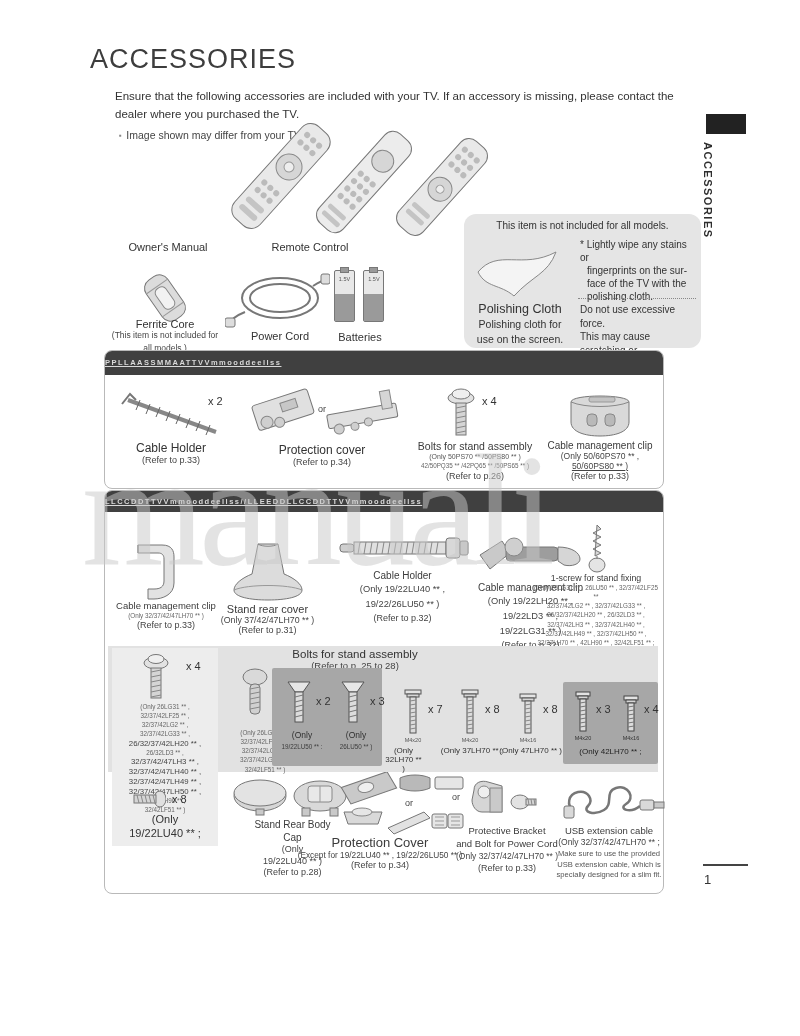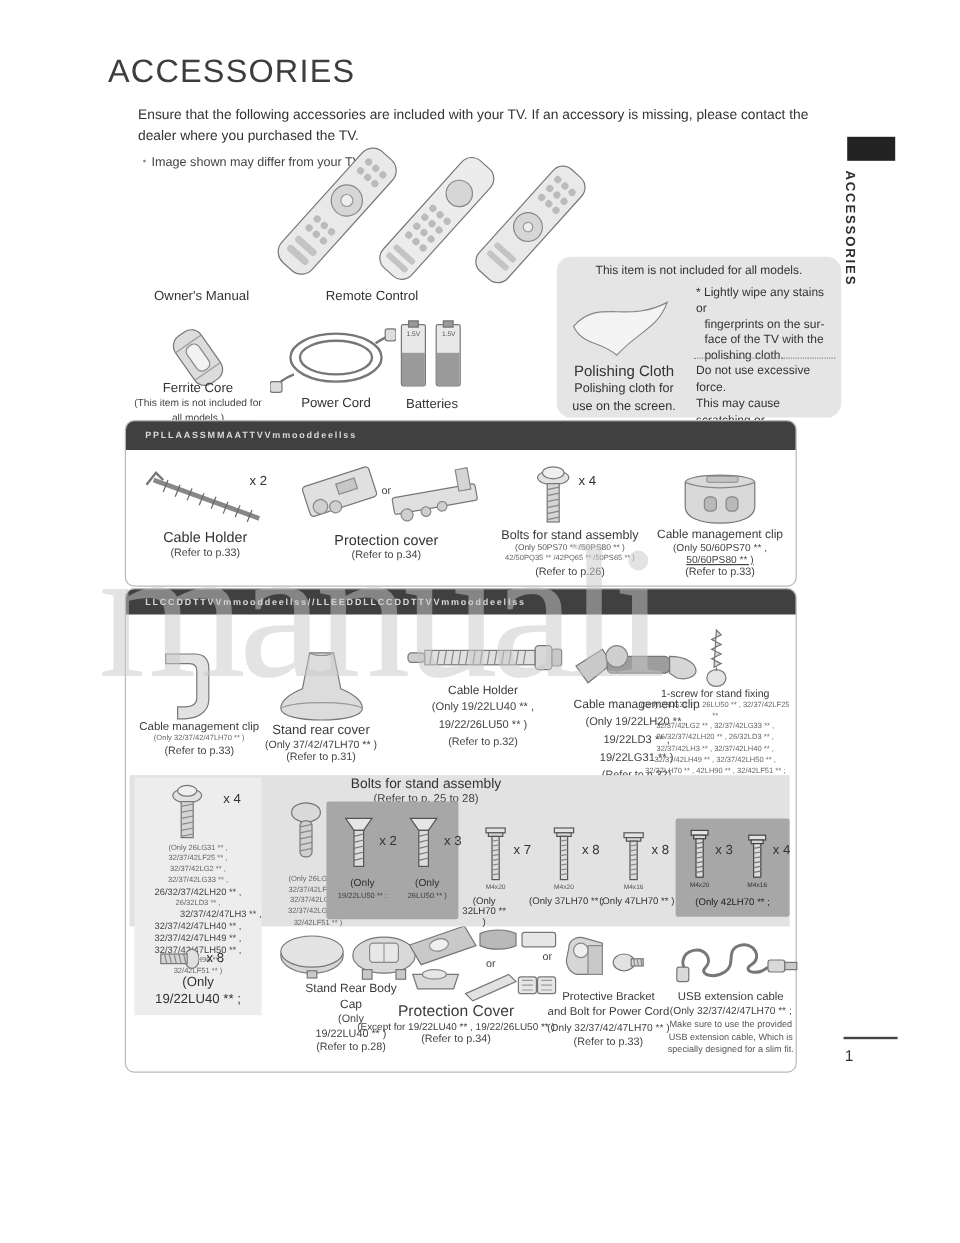--- a/index.html
+++ b/index.html
@@ -11,21 +11,21 @@
   .body-txt{font-size:11.5px;line-height:1.55;color:#333;}
   .note-txt{font-size:10.5px;color:#444;}
   .lbl{font-size:11px;color:#333;}
   .lbl-lg{font-size:13px;color:#333;}
   .ref{font-size:9px;color:#444;}
   .tiny{font-size:7px;color:#555;line-height:1.35;}
   .tiny2{font-size:6.3px;color:#666;line-height:1.45;}
   .qty{font-size:11px;color:#333;}
   .sec-box{border:1px solid #b9b9b9;border-radius:8px;background:#fff;}
   .sec-head{background:#404040;color:#d9d9d9;font-size:7.5px;letter-spacing:1.5px;
-            font-weight:bold;line-height:24px;padding-left:16px;border-radius:7px 7px 0 0;}
+            font-weight:bold;line-height:24px;border-radius:7px 7px 0 0;text-decoration:underline;}
   .graybox{background:#e2e2e2;}
   .litebox{background:#ededed;}
   .darkbox{background:#a7a7a7;border-radius:2px;}
   .watermark{font-family:"Liberation Serif",serif;font-size:158px;line-height:1;
              color:#c9c9c9;opacity:.5;letter-spacing:-6px;pointer-events:none;z-index:30;}
   .or{font-size:9px;color:#444;}
   .vtab{writing-mode:vertical-rl;font-size:11px;font-weight:bold;letter-spacing:1.5px;color:#2e2e2e;}
   .batt{width:19px;height:50px;border:1px solid #777;border-radius:2px;background:#e8e8e8;position:relative;display:inline-block;margin:0 2px;}
   .batt:before{content:"";position:absolute;top:-4px;left:5px;width:7px;height:4px;background:#999;border:1px solid #777;}
   .batt .bot{position:absolute;bottom:0;left:0;right:0;height:55%;background:#9a9a9a;}
@@ -375,21 +375,21 @@
     </svg>
   </div>
   <div class="abs qty" style="left:186px;top:660px;">x 4</div>
   <div class="abs ctr" style="left:112px;top:702px;width:106px;line-height:1.25;">
     <div class="tiny2">(Only 26LG31 ** ,</div>
     <div class="tiny2">32/37/42LF25 ** ,</div>
     <div class="tiny2">32/37/42LG2 ** ,</div>
     <div class="tiny2">32/37/42LG33 ** ,</div>
     <div style="font-size:7.8px;color:#444;">26/32/37/42LH20 ** ,</div>
     <div class="tiny2">26/32LD3 ** ,</div>
-    <div style="font-size:7.8px;color:#444;text-align:right;">32/37/42/47LH3 ** ,</div>
+    <div style="font-size:7.8px;color:#444;">32/37/42/47LH3 ** ,</div>
     <div style="font-size:7.8px;color:#444;">32/37/42/47LH40 ** ,</div>
     <div style="font-size:7.8px;color:#444;">32/37/42/47LH49 ** ,</div>
     <div style="font-size:7.8px;color:#444;">32/37/42/47LH50 ** ,</div>
     <div class="tiny2">42/47LH90 ** ,</div>
     <div class="tiny2">32/42LF51 ** )</div>
   </div>
   <div class="abs" style="left:132px;top:790px;">
     <svg width="34" height="18" viewBox="0 0 34 18">
       <ellipse cx="28" cy="9" rx="6" ry="8" fill="#e0e0e0" stroke="#777"></ellipse>
       <rect x="2" y="5" width="22" height="8" fill="#d5d5d5" stroke="#777"></rect>

